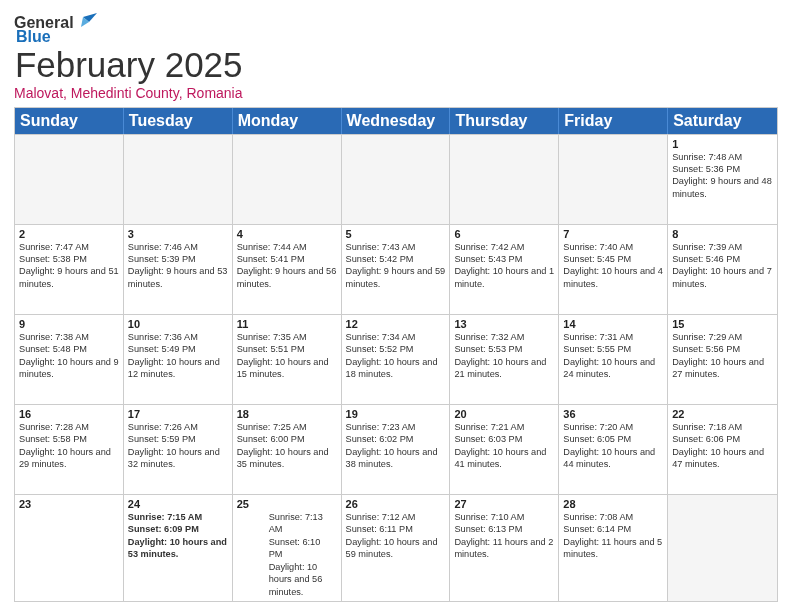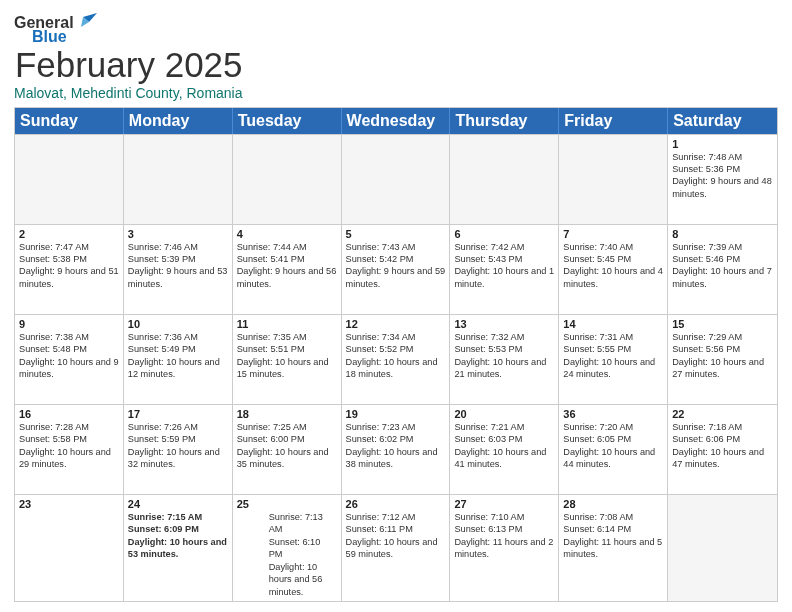--- a/index.html
+++ b/index.html
@@ -43,21 +43,21 @@
       text-align: right;
     }
     .main-title {
       font-size: 35px;
       font-weight: normal;
       color: #333;
       line-height: 1.1;
     }
     .subtitle {
       font-size: 14px;
-      color: #0f766e;
+      color: #be185d;
     }
     .calendar {
       flex: 1;
       display: flex;
       flex-direction: column;
       border: 1px solid #ccc;
     }
     .cal-header-row {
       display: grid;
       grid-template-columns: repeat(7, 1fr);
@@ -115,34 +115,34 @@
   <div class="header">
     <div class="logo">
       <div style="display:flex;flex-direction:column;align-items:flex-start;">
         <div style="display:flex;align-items:center;">
           <span class="logo-text-general">General</span>
           <svg width="22" height="18" viewBox="0 0 22 18" style="margin-left:1px;margin-top:-2px;">
             <polygon points="8,4 22,0 14,9" fill="#1a6fba"></polygon>
             <polygon points="8,4 14,9 6,14" fill="#5aacdf"></polygon>
           </svg>
         </div>
-        <span class="logo-text-blue" style="margin-top:-4px;margin-left:18px;">Blue</span>
+        <span class="logo-text-blue" style="margin-top:-4px;margin-left:2px;">Blue</span>
       </div>
     </div>
     <div class="title-block">
       <div class="main-title">February 2025</div>
       <div class="subtitle">Malovat, Mehedinti County, Romania</div>
     </div>
   </div>
 
   <div class="calendar">
     <div class="cal-header-row" id="cal-header">
         <div class="cal-header-cell">Sunday</div>
+        <div class="cal-header-cell">Tuesday</div>
         <div class="cal-header-cell">Monday</div>
-        <div class="cal-header-cell">Tuesday</div>
         <div class="cal-header-cell">Wednesday</div>
         <div class="cal-header-cell">Thursday</div>
         <div class="cal-header-cell">Friday</div>
         <div class="cal-header-cell">Saturday</div>
       </div>
     <div class="cal-body" id="cal-body">
         <div class="cal-row">
           <div class="cal-cell empty"></div>
           <div class="cal-cell empty"></div>
           <div class="cal-cell empty"></div>

